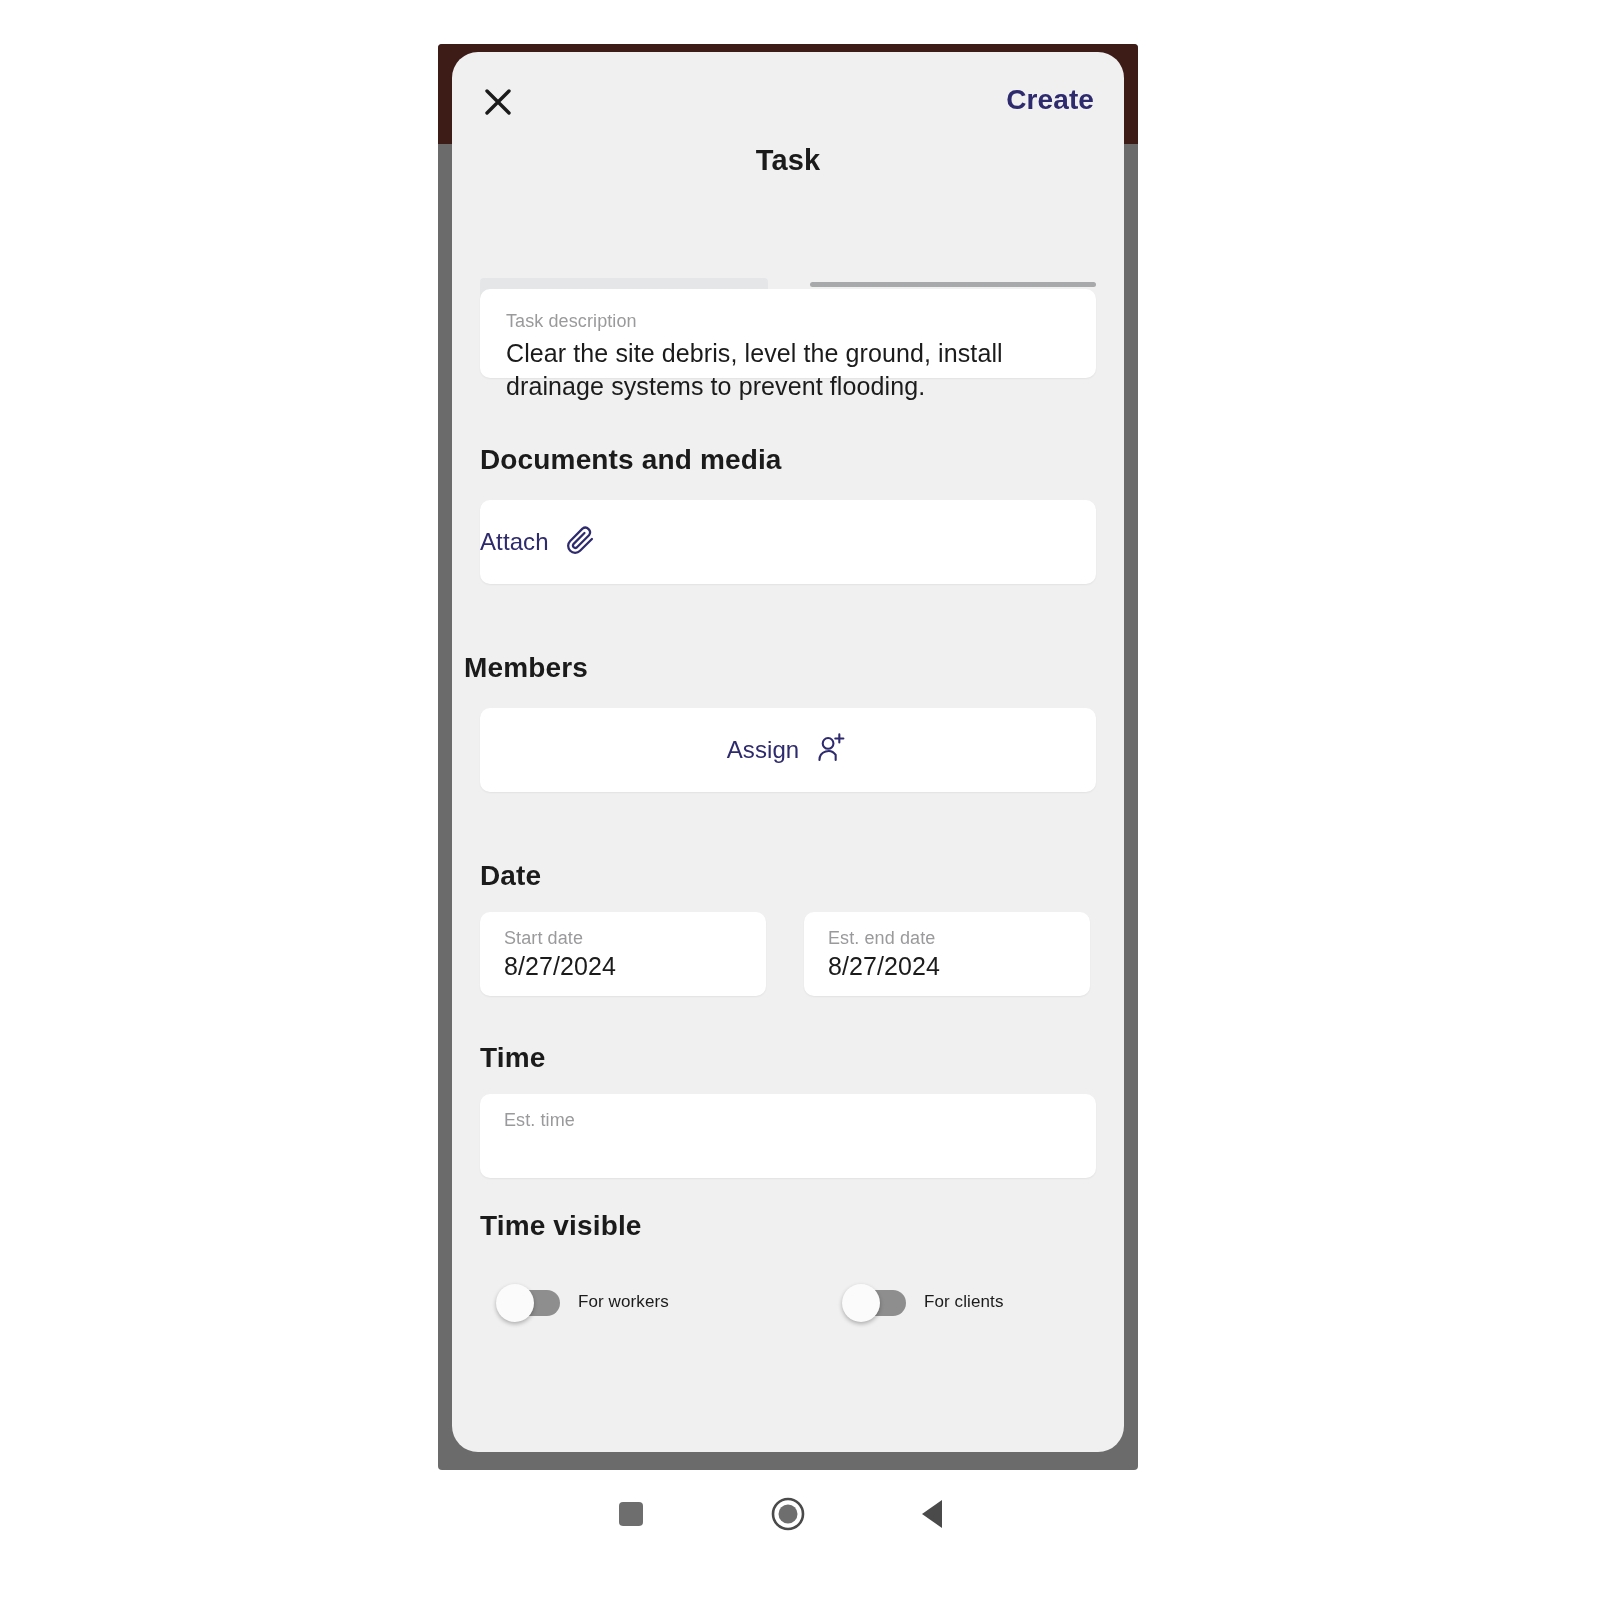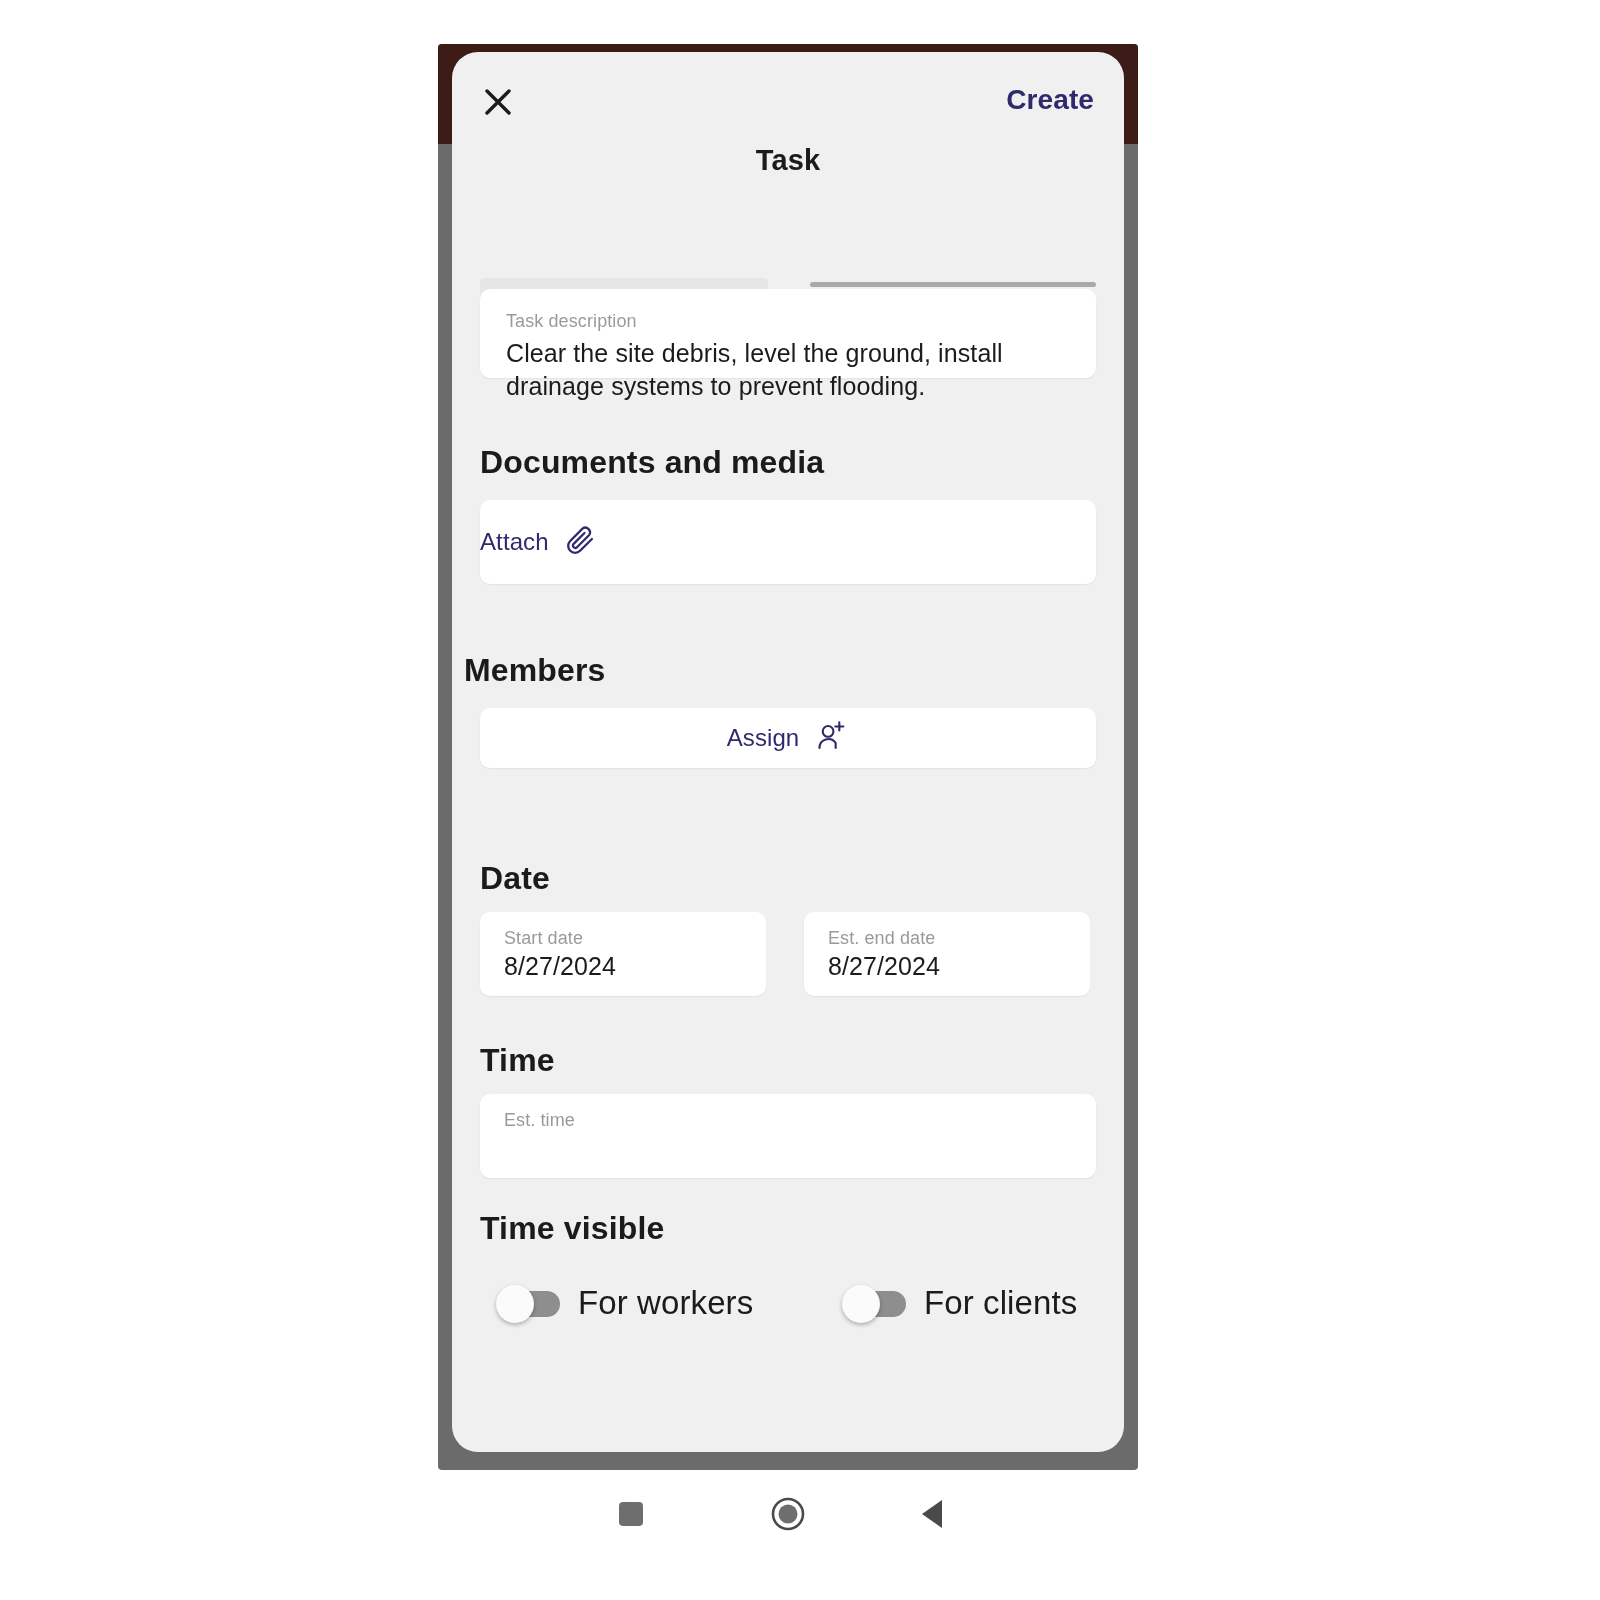--- a/index.html
+++ b/index.html
@@ -141,21 +141,21 @@
   }
   .field-value {
     font-size: 25px;
     color: #1b1b1b;
     line-height: 1.35;
     letter-spacing: 0.1px;
   }
 
   .section-heading {
     position: absolute;
-    font-size: 32px;
+    font-size: 28px;
     font-weight: 700;
     color: #1b1b1b;
     letter-spacing: 0.15px;
   }
 
   
   #desc-card {
     left: 28px;
     top: 237px;
     width: 616px;
@@ -182,21 +182,21 @@
     font-weight: 500;
     letter-spacing: 0.1px;
   }
 
   
   #members-heading { left: 12px; top: 600px; }
   #assign-card {
     left: 28px;
     top: 656px;
     width: 616px;
-    height: 60px;
+    height: 84px;
     display: flex;
     align-items: center;
     justify-content: center;
     gap: 16px;
     cursor: pointer;
   }
 
   
   #date-heading { left: 28px; top: 808px; }
   #start-date-card {
@@ -263,21 +263,21 @@
     position: absolute;
     left: 0;
     top: 0;
     width: 38px;
     height: 38px;
     background: #fbfbfb;
     border-radius: 50%;
     box-shadow: 0 2px 4px rgba(0,0,0,0.28);
   }
   .toggle-text {
-    font-size: 33px;
+    font-size: 17px;
     color: #1b1b1b;
     letter-spacing: 0.1px;
     white-space: nowrap;
   }
 
   
   #nav-bar {
     position: absolute;
     left: 438px;
     top: 1470px;

